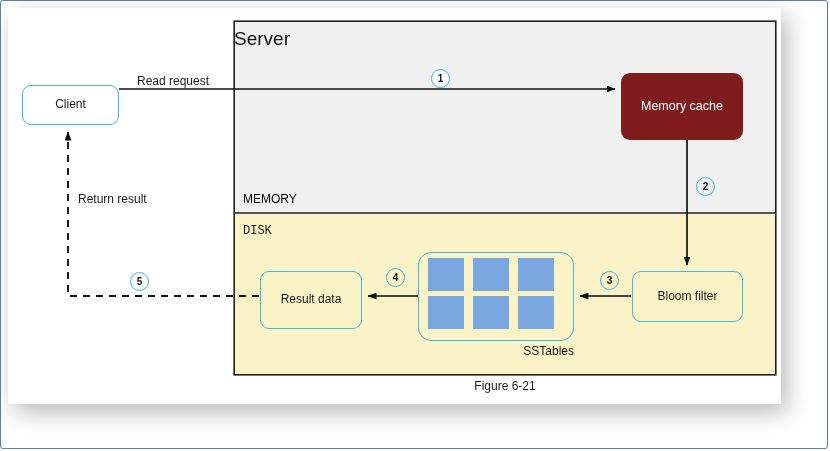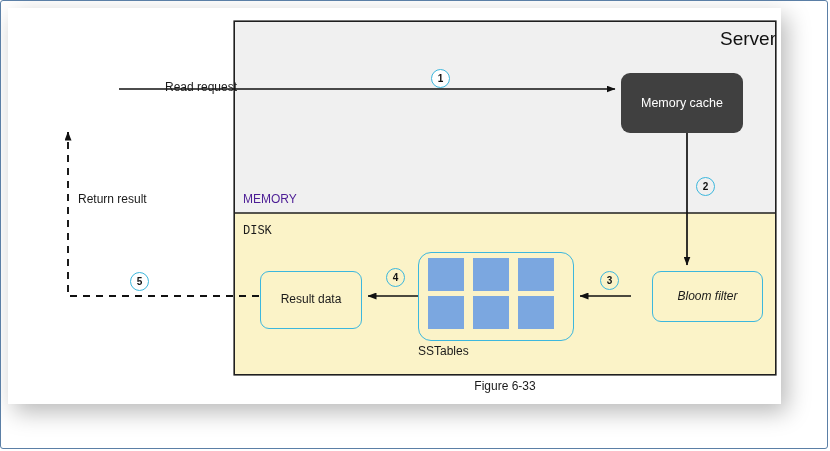--- a/index.html
+++ b/index.html
@@ -51,46 +51,46 @@
     justify-content: center;
     text-align: center;
     font-family: "Liberation Sans", sans-serif;
     font-size: 12px;
     color: #1a1a1a;
     line-height: 1.15;
   }
   #server-title {
     position: absolute;
     left: 234px; top: 28px; width: 542px;
-    text-align: right;
+    text-align: left;
     font-size: 19px;
     color: #111;
   }
   #memory-label {
     position: absolute;
     left: 243px; top: 192px;
-    font-size: 12px; color: #4c1d95;
+    font-size: 12px; color: #000000;
   }
   #disk-label {
     position: absolute;
     left: 243px; top: 224px;
     font-size: 12px; color: #1a1a1a; font-family: Liberation Mono, monospace;
   }
   
   .cyan-node {
     border: 1.8px solid #3cb7dd;
     border-radius: 9px;
     background: transparent;
   }
   #client-box { left: 22px; top: 85px; width: 97px; height: 40px; background:#ffffff; }
   #result-box { left: 260px; top: 271px; width: 102px; height: 58px; background: transparent; }
-  #bloom-box  { left: 652px; top: 271px; width: 111px; height: 51px; background: transparent; font-style: italic; }
+  #bloom-box  { left: 632px; top: 271px; width: 111px; height: 51px; background: transparent; }
   #cache-box {
-    left: 621px; top: 73px; width: 122px; height: 60px;
-    background: #404040;
+    left: 621px; top: 73px; width: 122px; height: 67px;
+    background: #7f1d1d;
     border: none;
     border-radius: 9px;
     color: #ffffff;
     font-size: 12.5px;
   }
   
   #sstables-box {
     left: 418px; top: 252px; width: 156px; height: 89px;
     border: 1.8px solid #3cb7dd;
     border-radius: 13px;
@@ -105,32 +105,32 @@
     grid-template-columns: repeat(3, 36px);
     grid-template-rows: repeat(2, 33px);
     gap: 5px 9px;
   }
   .sst-cell {
     background: #7ba7e0;
   }
   #sstables-label {
     position: absolute;
     left: 418px; top: 344px; width: 156px;
-    text-align: left;
+    text-align: right;
     font-size: 12px;
     color: #1a1a1a;
   }
   
   .edge-label {
     position: absolute;
     font-size: 12px;
     color: #1a1a1a;
     white-space: nowrap;
   }
-  #label-read-request { left: 137px; top: 80px; margin-left: 28px; }
+  #label-read-request { left: 137px; top: 74px; }
   #label-return-result { left: 78px; top: 192px; }
   #figure-caption {
     position: absolute;
     left: 234px; top: 379px; width: 542px;
     text-align: center;
     font-size: 12px;
     color: #1a1a1a;
   }
   
   .step {
@@ -186,20 +186,21 @@
 
     <line x1="418" y1="296" x2="368" y2="296" stroke="#111111" stroke-width="1.7" marker-end="url(#arrowhead)"></line>
 
     <path d="M 259 296 L 68 296 L 68 132" fill="none" stroke="#111111" stroke-width="1.9" stroke-dasharray="7 6" marker-end="url(#arrowhead-dash)"></path>
   </svg>
 
   <div id="server-title">Server</div>
   <div id="memory-label">MEMORY</div>
   <div id="disk-label">DISK</div>
 
+  <div class="node cyan-node" id="client-box">Client</div>
 
   <div class="node" id="cache-box">Memory cache</div>
 
   <div class="node cyan-node" id="bloom-box">Bloom filter</div>
 
   <div class="node cyan-node" id="result-box">Result data</div>
 
   <div class="node" id="sstables-box"></div>
   <div id="sstables-grid">
     <div class="sst-cell"></div>
@@ -213,16 +214,16 @@
 
   <div class="edge-label" id="label-read-request">Read request</div>
   <div class="edge-label" id="label-return-result">Return result</div>
 
   <div class="step" id="step-1">1</div>
   <div class="step" id="step-2">2</div>
   <div class="step" id="step-3">3</div>
   <div class="step" id="step-4">4</div>
   <div class="step" id="step-5">5</div>
 
-  <div id="figure-caption">Figure 6-33</div>
+  <div id="figure-caption">Figure 6-21</div>
 
   <div id="outer-frame"></div>
 </div>
 
 </body></html>

